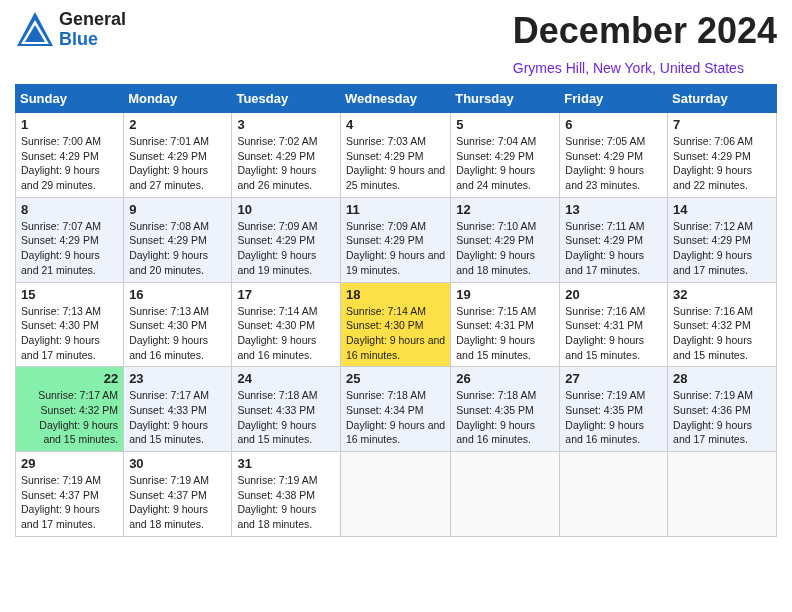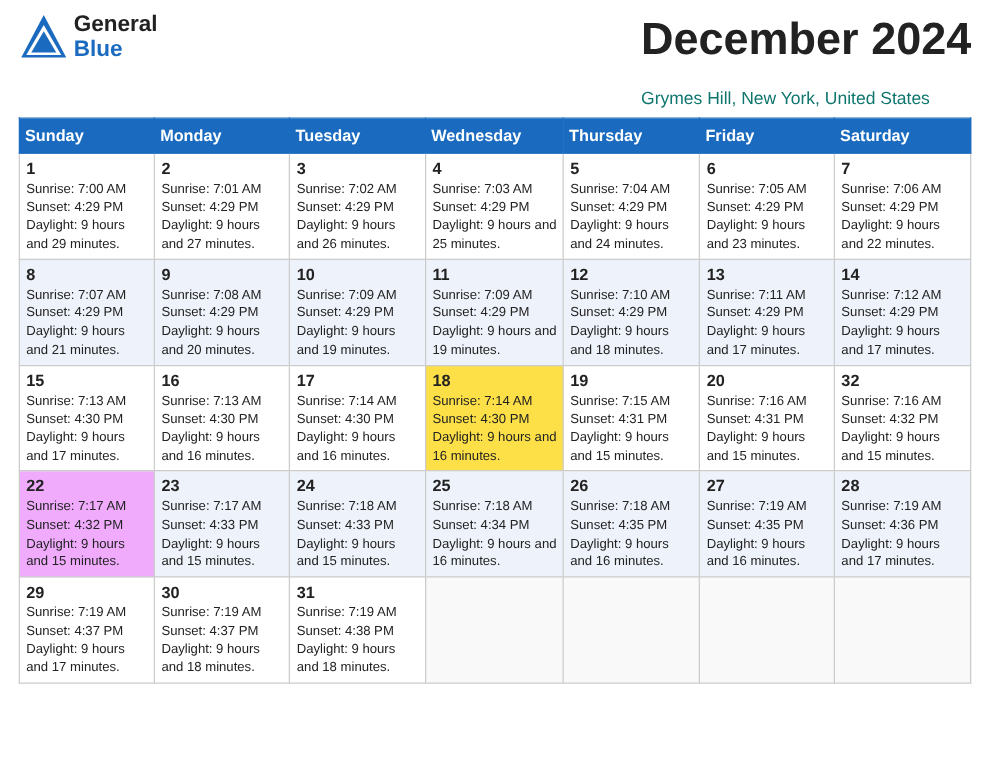--- a/index.html
+++ b/index.html
@@ -35,22 +35,22 @@
     .title-area {
       text-align: left;
     }
     .month-title {
       font-size: 36px;
       font-weight: bold;
       color: #222;
     }
     .location-title {
       font-size: 14px;
-      color: #0f766e;
-      margin-top: 18px;
+      color: #6d28d9;
+      margin-top: 8px;
     }
     .calendar {
       width: 100%;
       border-collapse: collapse;
       font-size: 11px;
     }
     .calendar th {
       background: #1a6bbf;
       color: white;
       padding: 6px 4px;
@@ -209,21 +209,21 @@
         <td style="background: rgb(255, 255, 255);">
         <span class="day-num">20</span>
         <span class="day-info">Sunrise: 7:16 AM<br>Sunset: 4:31 PM<br>Daylight: 9 hours and 15 minutes.</span>
       </td>
         <td style="background: rgb(255, 255, 255);">
         <span class="day-num">32</span>
         <span class="day-info">Sunrise: 7:16 AM<br>Sunset: 4:32 PM<br>Daylight: 9 hours and 15 minutes.</span>
       </td>
       </tr>
       <tr>
-        <td style="background: #f0abfc;">
+        <td style="background: #86efac; text-align: right;">
         <span class="day-num">22</span>
         <span class="day-info">Sunrise: 7:17 AM<br>Sunset: 4:32 PM<br>Daylight: 9 hours and 15 minutes.</span>
       </td>
         <td style="background: rgb(238, 242, 250); margin-top: 25px;">
         <span class="day-num">23</span>
         <span class="day-info">Sunrise: 7:17 AM<br>Sunset: 4:33 PM<br>Daylight: 9 hours and 15 minutes.</span>
       </td>
         <td style="background: rgb(238, 242, 250);">
         <span class="day-num">24</span>
         <span class="day-info">Sunrise: 7:18 AM<br>Sunset: 4:33 PM<br>Daylight: 9 hours and 15 minutes.</span>

